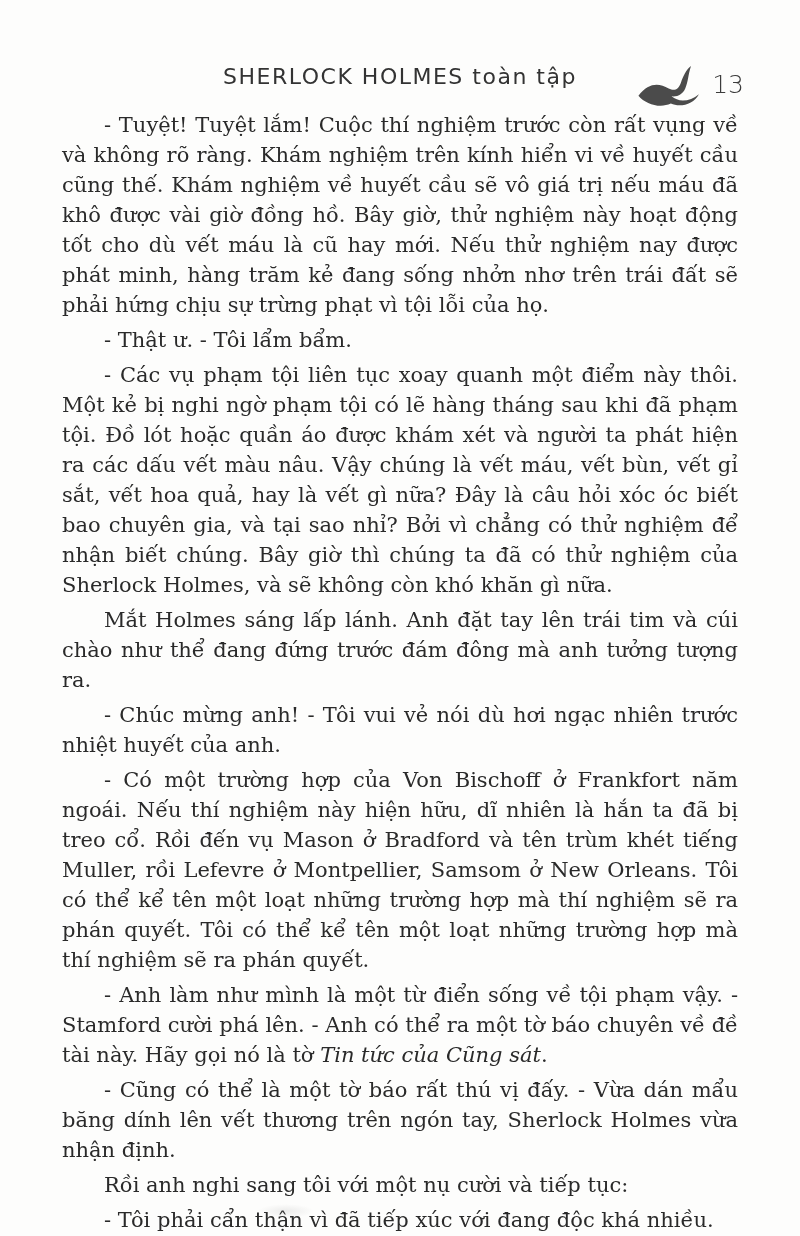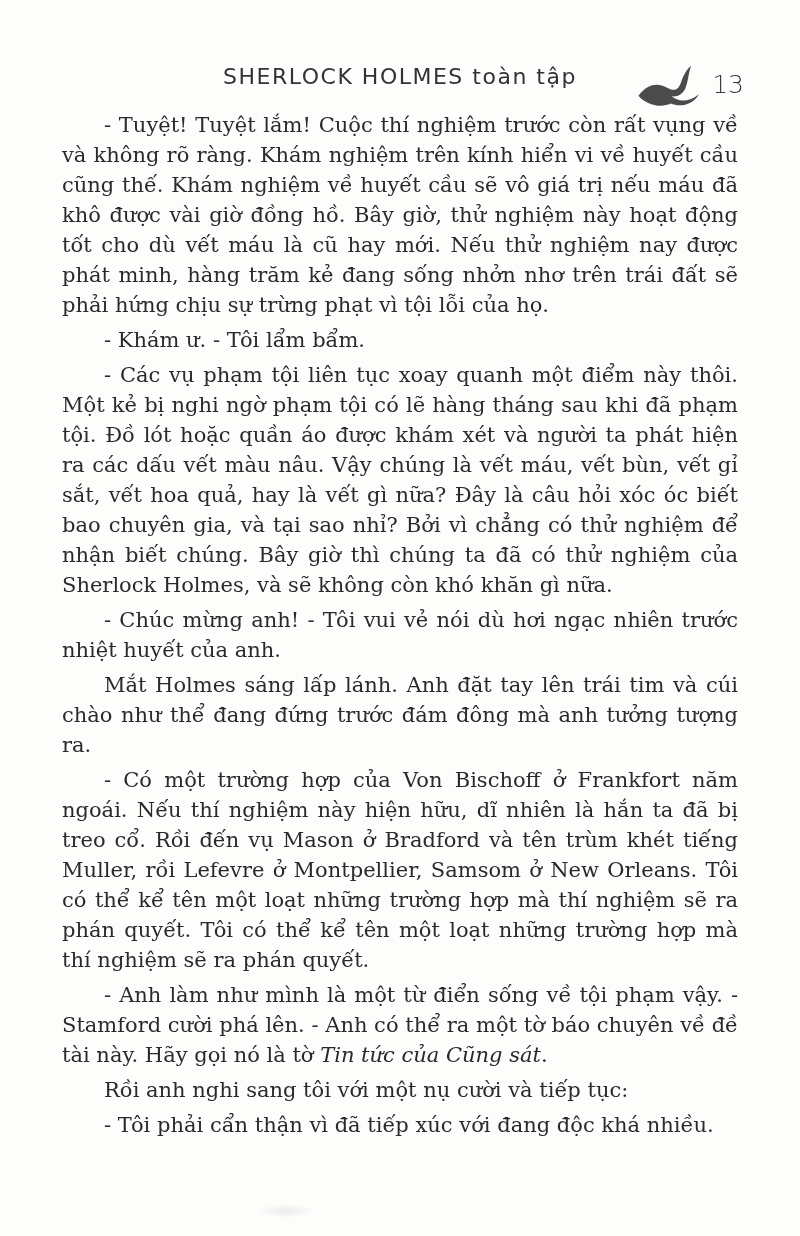--- a/index.html
+++ b/index.html
@@ -64,25 +64,26 @@
     <div class="page-corner">
       <svg class="wave-ornament" viewBox="0 0 100 64" xmlns="http://www.w3.org/2000/svg">
         <path d="M2 44 C16 26 30 26 44 34 C52 38 57 36 61 26 C64 18 68 8 75 3 C71 15 71 26 67 34 C64 41 57 46 48 45 C58 54 74 52 86 42 C79 56 60 61 47 55 C32 62 12 56 2 44 Z" fill="#4b4b4b"></path>
       </svg>
       <span class="page-num">13</span>
     </div>
   </div>
 
   <div class="body-text">
       <p class="para"><span>- Tuyệt! Tuyệt lắm! Cuộc thí nghiệm trước còn rất vụng về và không rõ ràng. Khám nghiệm trên kính hiển vi về huyết cầu cũng thế. Khám nghiệm về huyết cầu sẽ vô giá trị nếu máu đã khô được vài giờ đồng hồ. Bây giờ, thử nghiệm này hoạt động tốt cho dù vết máu là cũ hay mới. Nếu thử nghiệm nay được phát minh, hàng trăm kẻ đang sống nhởn nhơ trên trái đất sẽ phải hứng chịu sự trừng phạt vì tội lỗi của họ.</span></p>
-      <p class="para"><span>- Khám ư. - Tôi lẩm bẩm.</span></p>
+      <p class="para"><span>- Thật ư. - Tôi lẩm bẩm.</span></p>
       <p class="para"><span>- Các vụ phạm tội liên tục xoay quanh một điểm này thôi. Một kẻ bị nghi ngờ phạm tội có lẽ hàng tháng sau khi đã phạm tội. Đồ lót hoặc quần áo được khám xét và người ta phát hiện ra các dấu vết màu nâu. Vậy chúng là vết máu, vết bùn, vết gỉ sắt, vết hoa quả, hay là vết gì nữa? Đây là câu hỏi xóc óc biết bao chuyên gia, và tại sao nhỉ? Bởi vì chẳng có thử nghiệm để nhận biết chúng. Bây giờ thì chúng ta đã có thử nghiệm của Sherlock Holmes, và sẽ không còn khó khăn gì nữa.</span></p>
+      <p class="para"><span>Mắt Holmes sáng lấp lánh. Anh đặt tay lên trái tim và cúi chào như thể đang đứng trước đám đông mà anh tưởng tượng ra.</span></p>
       <p class="para"><span>- Chúc mừng anh! - Tôi vui vẻ nói dù hơi ngạc nhiên trước nhiệt huyết của anh.</span></p>
-      <p class="para"><span>Mắt Holmes sáng lấp lánh. Anh đặt tay lên trái tim và cúi chào như thể đang đứng trước đám đông mà anh tưởng tượng ra.</span></p>
       <p class="para"><span>- Có một trường hợp của Von Bischoff ở Frankfort năm ngoái. Nếu thí nghiệm này hiện hữu, dĩ nhiên là hắn ta đã bị treo cổ. Rồi đến vụ Mason ở Bradford và tên trùm khét tiếng Muller, rồi Lefevre ở Montpellier, Samsom ở New Orleans. Tôi có thể kể tên một loạt những trường hợp mà thí nghiệm sẽ ra phán quyết. Tôi có thể kể tên một loạt những trường hợp mà thí nghiệm sẽ ra phán quyết.</span></p>
       <p class="para"><span>- Anh làm như mình là một từ điển sống về tội phạm vậy. - Stamford cười phá lên. - Anh có thể ra một tờ báo chuyên về đề tài này. Hãy gọi nó là tờ </span><span class="italic">Tin tức của Cũng sát</span><span>.</span></p>
+      <p class="para"><span>- Cũng có thể là một tờ báo rất thú vị đấy. - Vừa dán mẩu băng dính lên vết thương trên ngón tay, Sherlock Holmes vừa nhận định.</span></p>
       <p class="para"><span>Rồi anh nghi sang tôi với một nụ cười và tiếp tục:</span></p>
       <p class="para"><span>- Tôi phải cẩn thận vì đã tiếp xúc với đang độc khá nhiều.</span></p>
     </div>
 
   <div class="smudge"></div>
 
 </div>
 
 </body></html>

